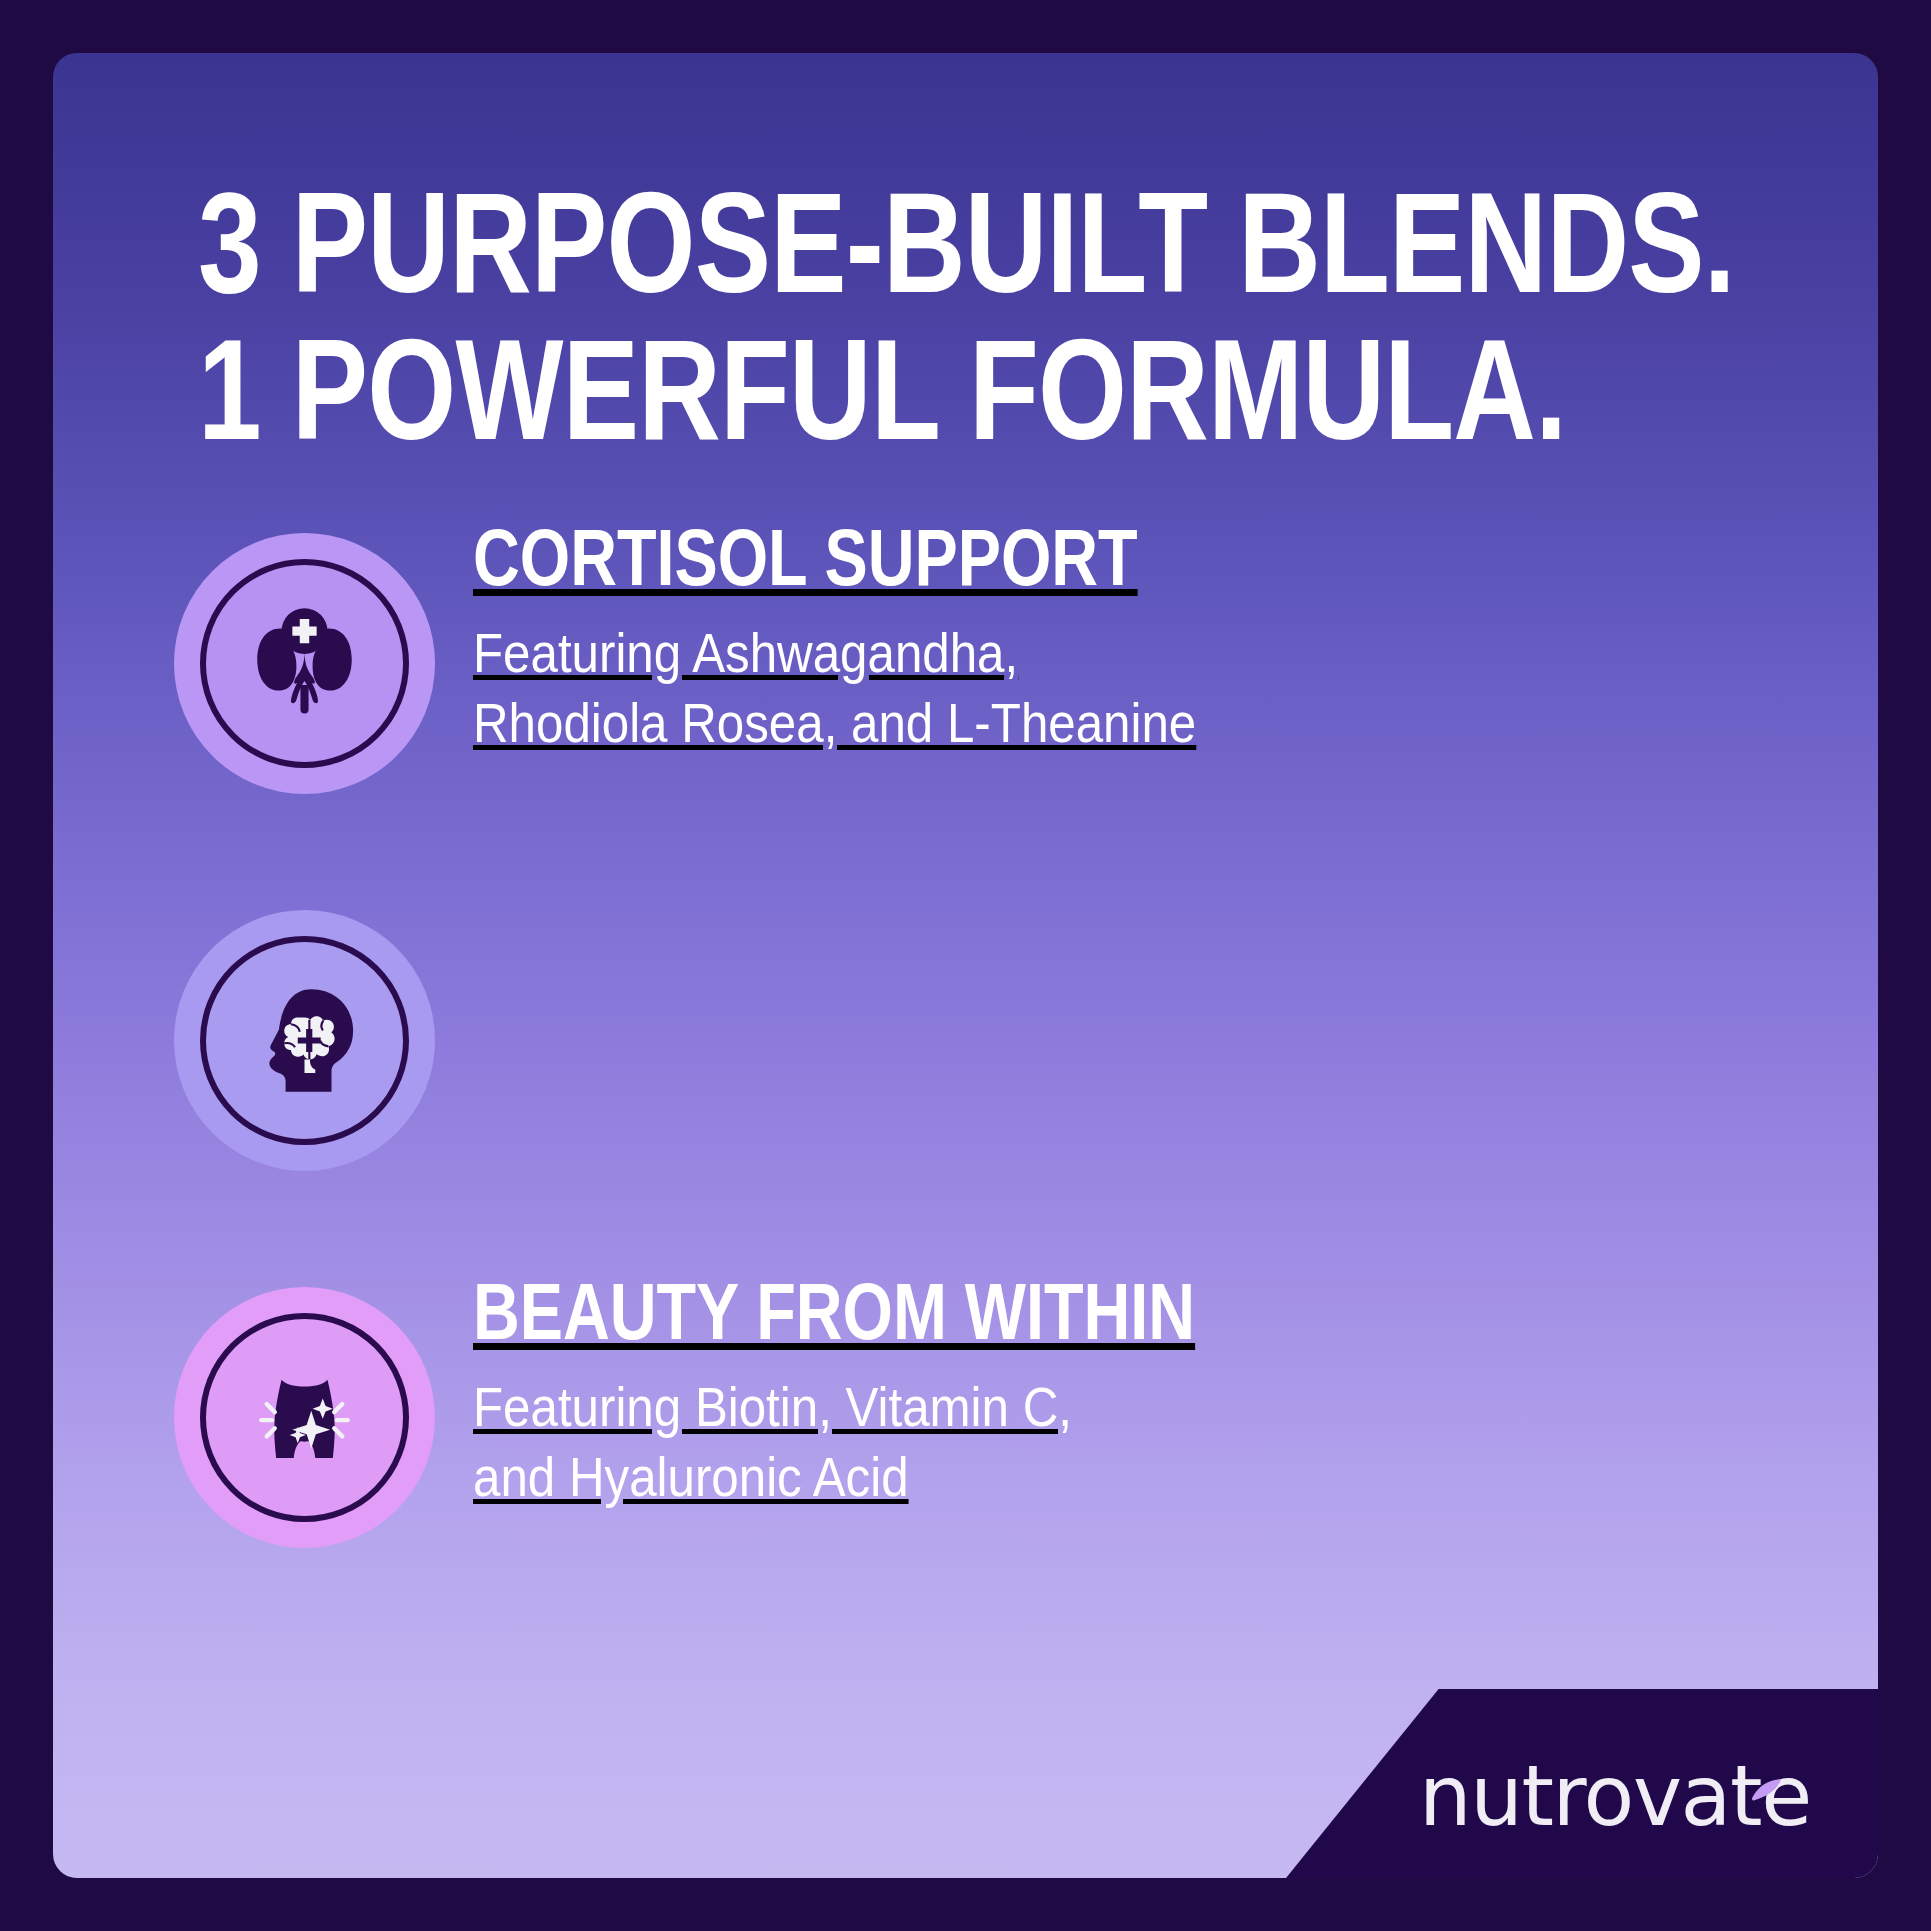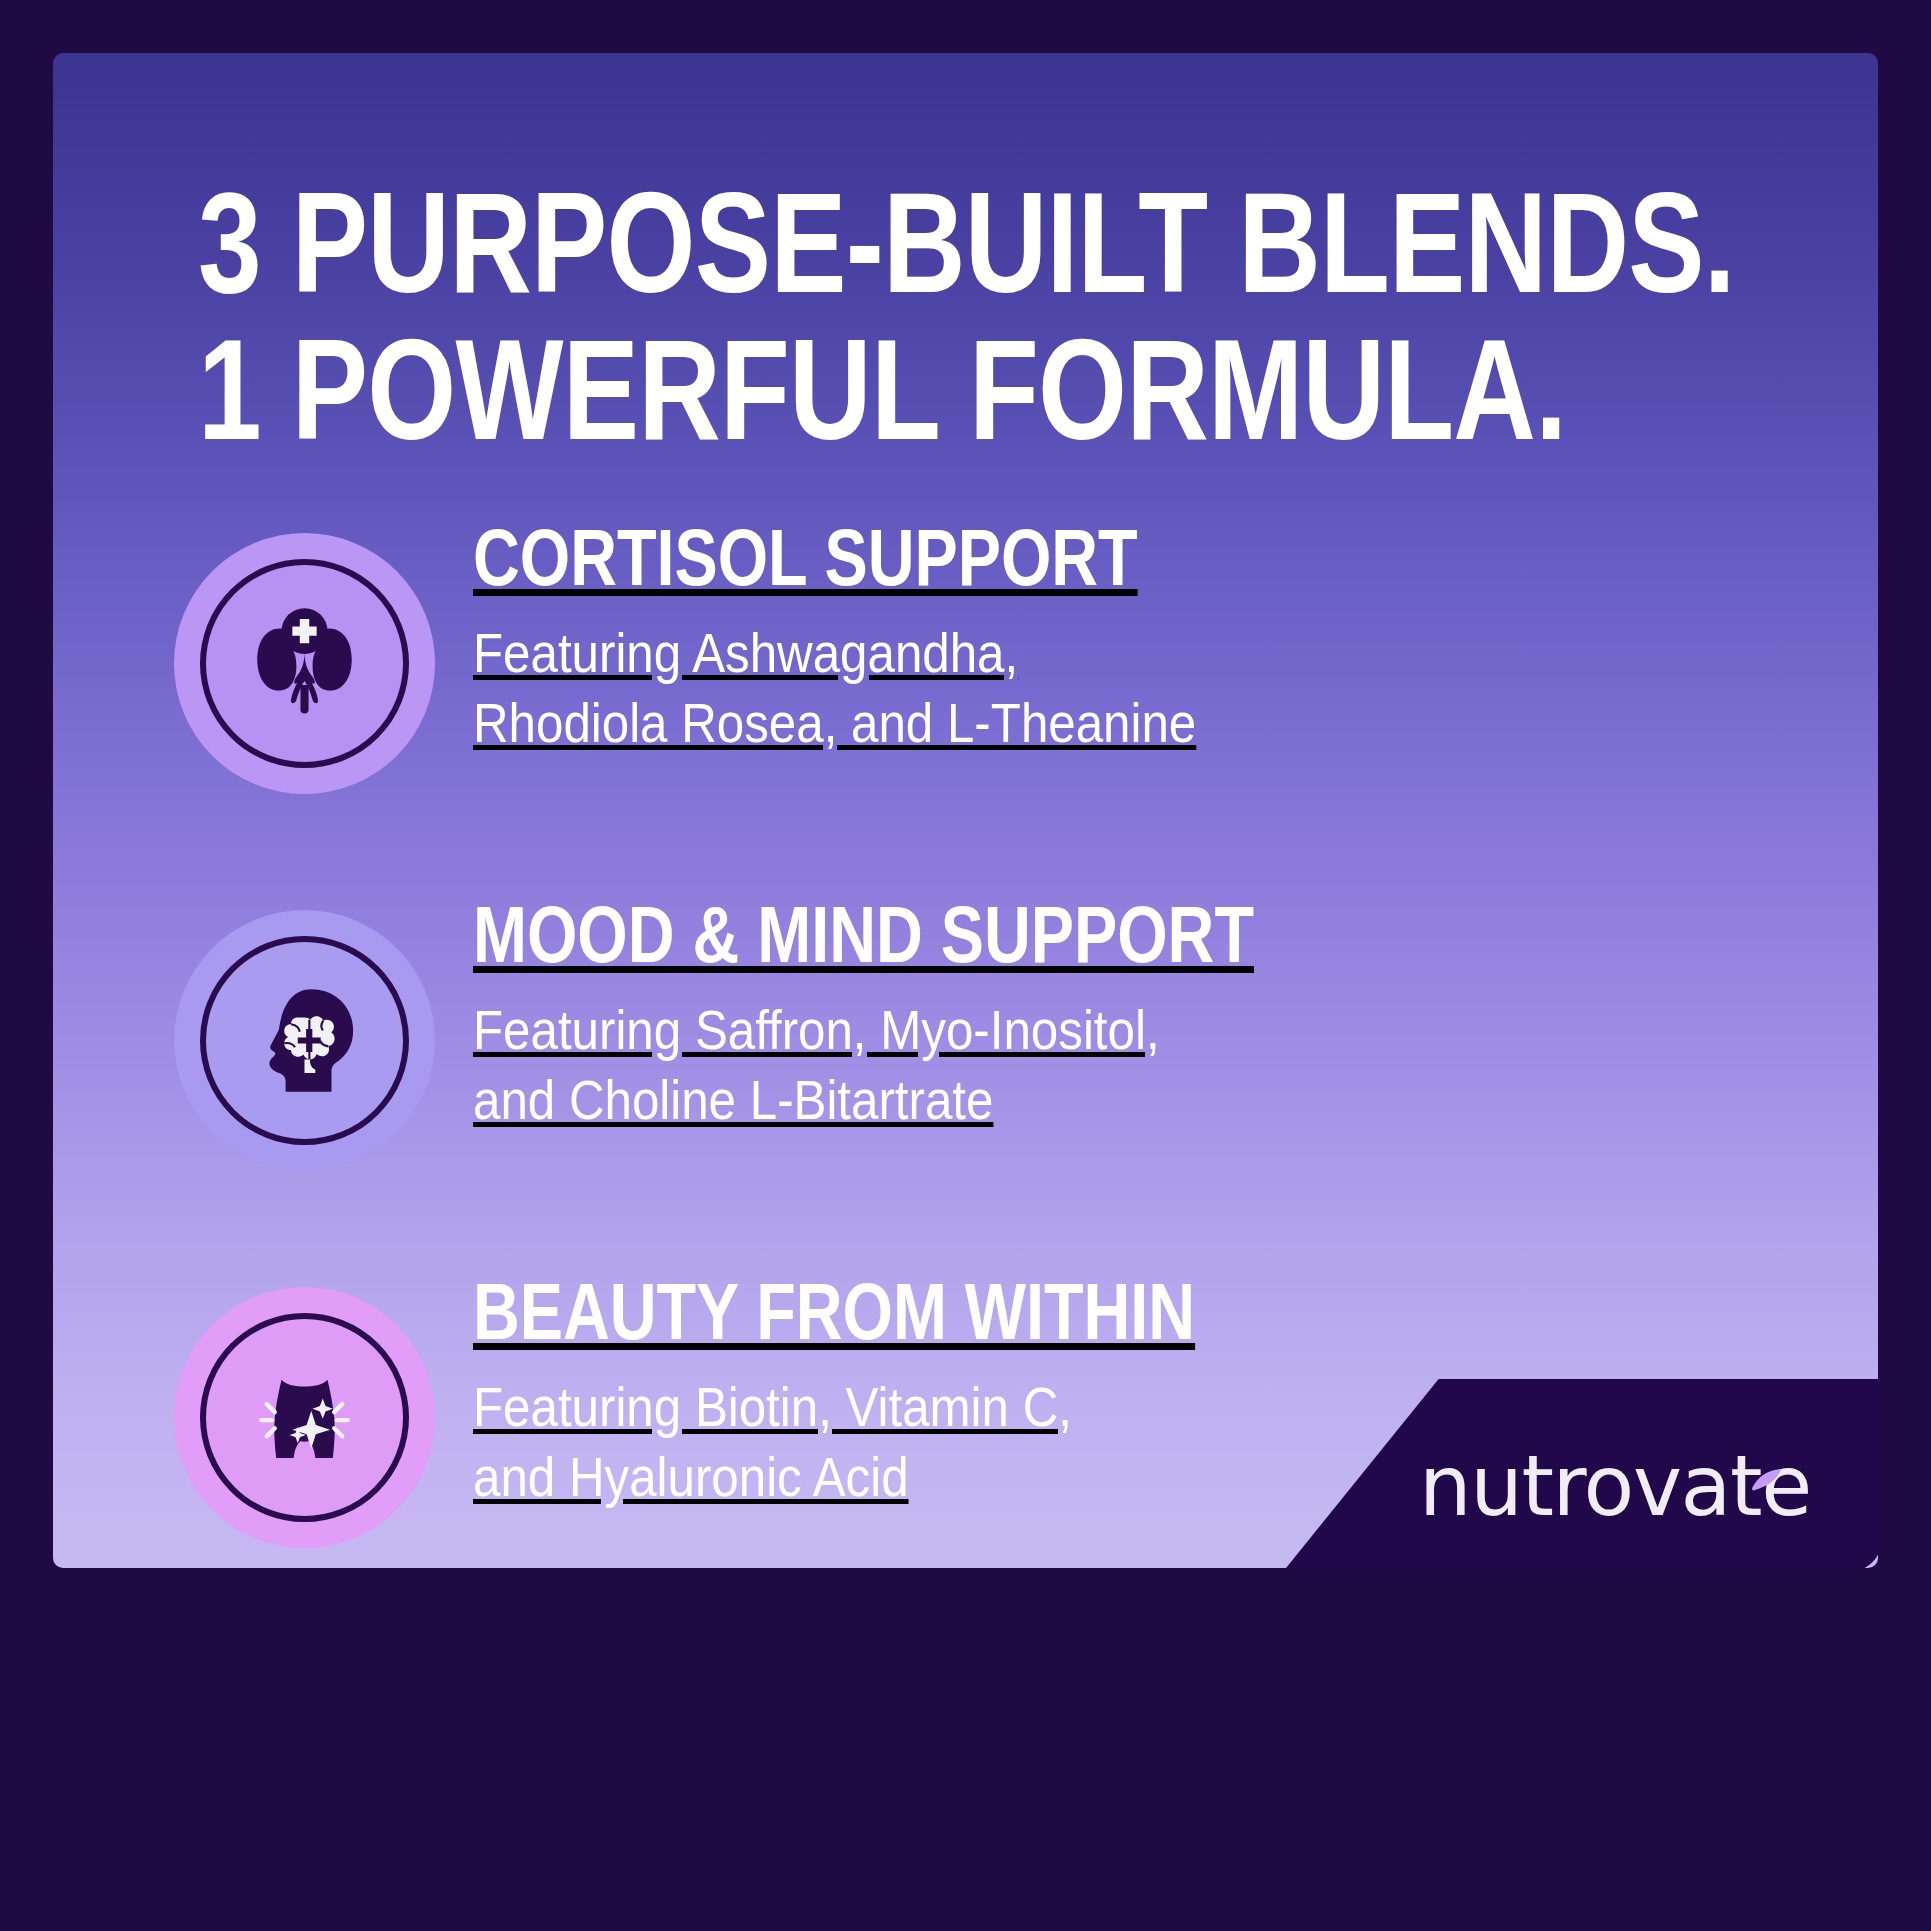--- a/index.html
+++ b/index.html
@@ -12,22 +12,22 @@
 
   .frame {
     position:absolute;
     inset:0;
     background:#1F0A44;
   }
 
   .panel {
     position:absolute;
     left:53px; top:53px;
-    width:1825px; height:1515px;
-    border-radius:10px;
+    width:1825px; height:1825px;
+    border-radius:24px;
     background:linear-gradient(180deg,
         #3B3490 0%,
         #4A41A3 14%,
         #6158BE 30%,
         #7E6FD4 46%,
         #9A87E2 62%,
         #B2A1EC 78%,
         #C0B2F1 90%,
         #C6B9F2 100%);
     overflow:hidden;
@@ -212,25 +212,20 @@
               <path d="M35 52 C39 51.4 41.5 52.6 43 55" stroke="#2A0B4E" stroke-width="1.6" fill="none"></path>
               <path d="M63.9 35.3 C62 38 62.2 40.5 63.6 42.6" stroke="#2A0B4E" stroke-width="1.6" fill="none"></path>
               <path d="M67.7 54.3 C64.6 54 62.6 52.6 61.6 50.2" stroke="#2A0B4E" stroke-width="1.6" fill="none"></path>
 
               <path d="M51.2 41.5 h4.6 v6.2 h6.2 v4.6 h-6.2 v6.2 h-4.6 v-6.2 h-6.2 v-4.6 h6.2 z" fill="#2A0B4E"></path>
 
               <path d="M54 64 C54 68 55.5 70.5 58 71.5 L58 74 L50 74 L50 64 Z" fill="#F2F1F6"></path>
             </svg>
           </div>
         </div>
-        <div class="text-wrap">
-          <div class="blend-title">MOOD &amp; MIND SUPPORT</div>
-          <div class="blend-desc">Featuring Saffron, Myo-Inositol,</div>
-          <div class="blend-desc">and Choline L-Bitartrate</div>
-        </div>
       </div>
 
       <div class="row">
         <div class="icon-wrap">
           <div class="halo" id="halo2" style="background: rgb(225, 157, 248);"></div>
           <div class="ring" id="ring2" style="background: rgb(222, 156, 247); border-color: rgb(42, 11, 78);">
             <svg class="glyph" viewBox="0 0 100 100">
 
               <path d="M33 22 C36 26 44 27 50 27 C56 27 64 26 67 22 C69 30 71 40 72 50 C73 60 72 70 71 80 L58 80 C57 72 55 68 50 66 C45 68 43 72 42 80 L29 80 C28 70 27 60 28 50 C29 40 31 30 33 22 Z" fill="#2A0B4E"></path>
 

